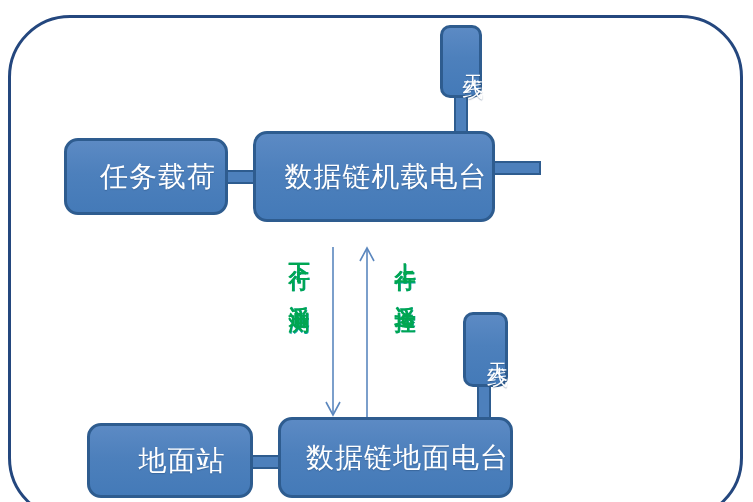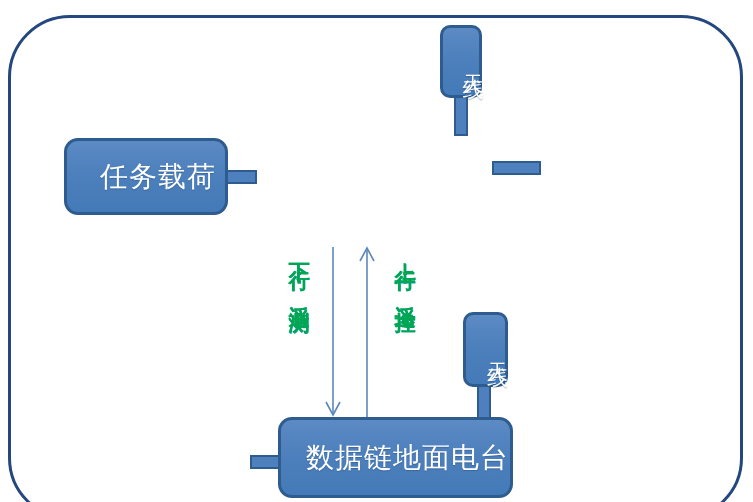--- a/index.html
+++ b/index.html
@@ -106,26 +106,32 @@
   <div class="conn" style="left:250px; top:455px; width:31px; height:14px;"></div>
 
   <div class="node antenna" style="left:440px; top:25px; width:42px; height:73px;">
     <span class="vtext">天线</span>
   </div>
 
   <div class="node big" style="left:64px; top:138px; width:164px; height:77px;">
     <span>任务载荷</span>
   </div>
 
+  <div class="node big" style="left:253px; top:131px; width:242px; height:91px;">
+    <span>数据链机载电台</span>
+  </div>
 
 
   <div class="node antenna" style="left:463px; top:312px; width:45px; height:75px;">
     <span class="vtext">天线</span>
   </div>
 
+  <div class="node big" style="left:87px; top:423px; width:166px; height:75px;">
+    <span>地面站</span>
+  </div>
 
   <div class="node big" style="left:278px; top:417px; width:235px; height:81px;">
     <span>数据链地面电台</span>
   </div>
 
   <div class="link-label down">下行：遥测</div>
   <div class="link-label up">上行：遥控</div>
 
 </div>
 

